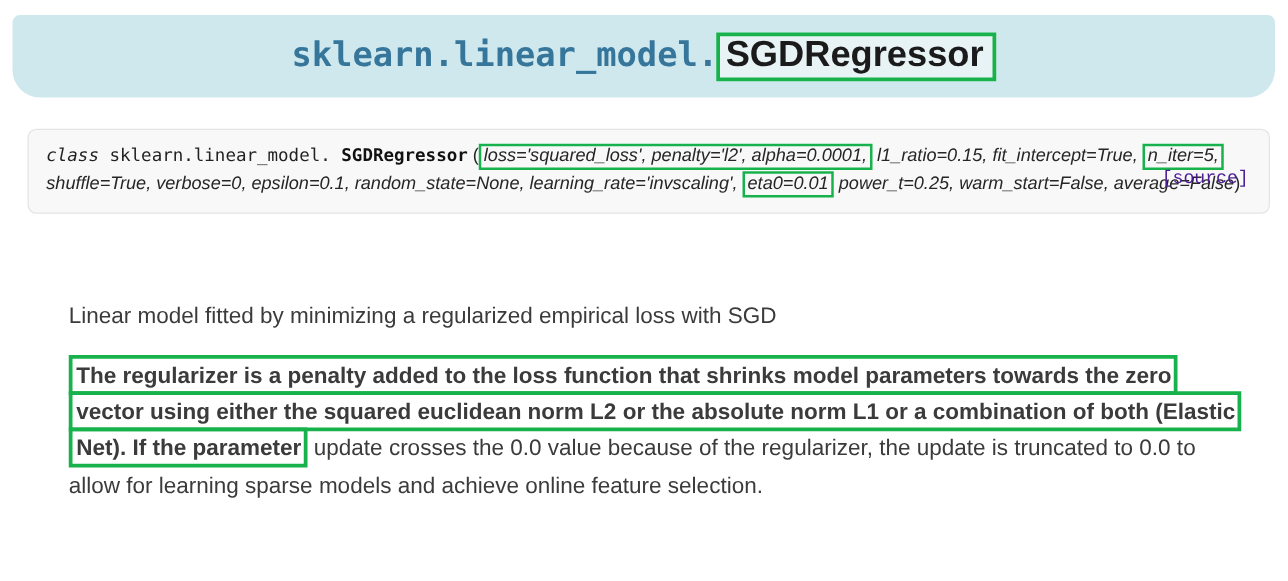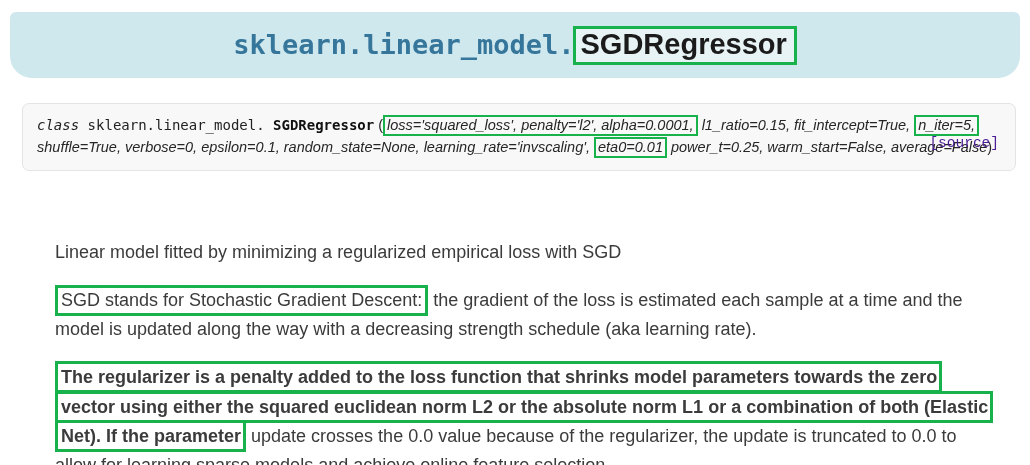--- a/index.html
+++ b/index.html
@@ -165,20 +165,17 @@
   <div class="signature-block">
     <span class="sig-kw">class</span><span class="sig-path">&nbsp;</span><span class="sig-path">sklearn.linear_model.</span><span class="sig-path">&nbsp;</span><span class="sig-name">SGDRegressor</span><span class="sig-params paren">&nbsp;</span><span class="sig-params paren">(</span><span class="sig-params hl">loss='squared_loss', penalty='l2', alpha=0.0001,</span><span class="sig-params"> l1_ratio=0.15, fit_intercept=True,</span><span class="sig-params">&nbsp;</span><span class="sig-params hl">n_iter=5,</span><span class="sig-params"> shuffle=True, verbose=0, epsilon=0.1, random_state=None, learning_rate='invscaling',</span><span class="sig-params">&nbsp;</span><span class="sig-params hl">eta0=0.01</span><span class="sig-params"> power_t=0.25, warm_start=False, average=False</span><span class="sig-params paren">)</span>
     <span class="source-link">[source]</span>
   </div>
 
   <div class="body-copy">
     <p>
       <span>Linear model fitted by minimizing a regularized empirical loss with SGD</span>
     </p>
     <p>
-      <span class="hl-text">SGD stands for Stochastic Gradient Descent:</span><span> the gradient of the loss is estimated each sample at a time and the model is updated along the way with a decreasing strength schedule (aka learning rate).</span>
-    </p>
-    <p>
       <span class="hl-block">The regularizer is a penalty added to the loss function that shrinks model parameters towards the zero vector using either the squared euclidean norm L2 or the absolute norm L1 or a combination of both (Elastic Net). If the parameter</span><span> update crosses the 0.0 value because of the regularizer, the update is truncated to 0.0 to allow for learning sparse models and achieve online feature selection.</span>
     </p>
   </div>
 
 </div>
 
 </body></html>

